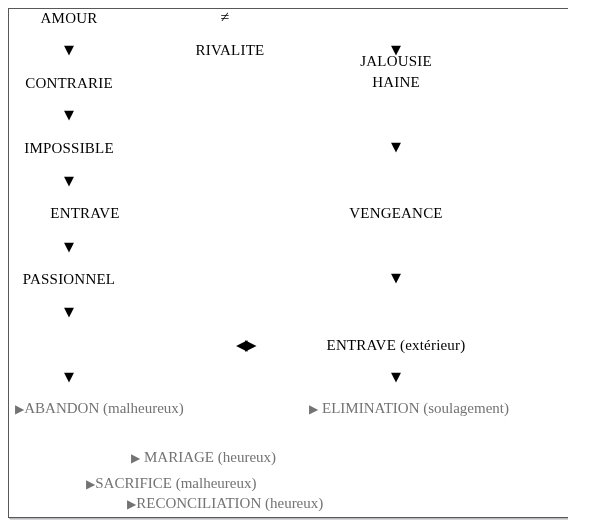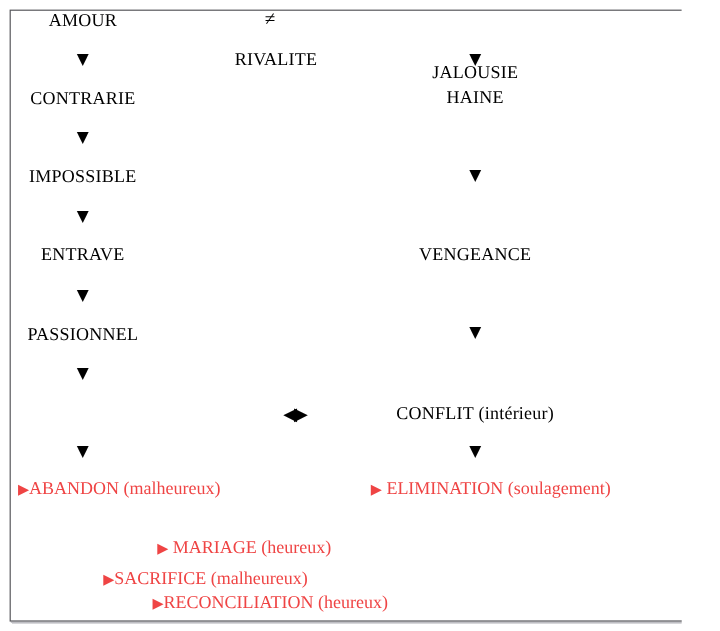--- a/index.html
+++ b/index.html
@@ -58,21 +58,21 @@
     position: absolute;
     color: #000000;
     font-size: 16px;
     line-height: 16px;
     transform: translateX(-50%);
     font-family: "Liberation Serif", "DejaVu Serif", serif;
   }
   .outcome {
     position: absolute;
     white-space: nowrap;
-    color: #ef4444;
+    color: #737373;
     font-size: 15px;
     line-height: 16px;
   }
   .tri {
     font-family: "DejaVu Sans", sans-serif;
     font-size: 12px;
   }
 </style>
 </head>
 <body>
@@ -82,38 +82,38 @@
 
     <div class="node center" style="left:60px; top:1px;">AMOUR</div>
     <div class="arrow" style="left:60px; top:34px;">▼</div>
 
     <div class="node center" style="left:60px; top:66px;">CONTRARIE</div>
     <div class="arrow" style="left:60px; top:99px;">▼</div>
 
     <div class="node center" style="left:60px; top:131px;">IMPOSSIBLE</div>
     <div class="arrow" style="left:60px; top:165px;">▼</div>
 
-    <div class="node center" style="left:60px; top:196px;">ENTRAVE</div>
+    <div class="node center" style="left:76px; top:196px;">ENTRAVE</div>
     <div class="arrow" style="left:60px; top:231px;">▼</div>
 
     <div class="node center" style="left:60px; top:262px;">PASSIONNEL</div>
     <div class="arrow" style="left:60px; top:296px;">▼</div>
 
     <div class="arrow" style="left:60px; top:361px;">▼</div>
 
     <div class="node center" style="left:387px; top:1px;margin-top:43px;">JALOUSIE</div>
     <div class="arrow" style="left:387px; top:34px;">▼</div>
 
     <div class="node center" style="left:387px; top:65px;">HAINE</div>
     <div class="arrow" style="left:387px; top:131px;">▼</div>
 
     <div class="node center" style="left:387px; top:196px;">VENGEANCE</div>
     <div class="arrow" style="left:387px; top:262px;">▼</div>
 
-    <div class="node center" style="left:387px; top:328px;">CONFLIT (intérieur)</div>
+    <div class="node center" style="left:387px; top:328px;">ENTRAVE (extérieur)</div>
     <div class="arrow" style="left:387px; top:361px;">▼</div>
 
     <div class="relsym" style="left:216px; top:0px;">≠</div>
     <div class="node center" style="left:221px; top:33px;">RIVALITE</div>
     <div class="biarrow" style="left:236px; top:329px;">◀▶</div>
 
     <div class="outcome" style="left:6px; top:391px;">
       <span class="tri">▶</span><span></span><span>ABANDON (malheureux)</span>
     </div>
 

